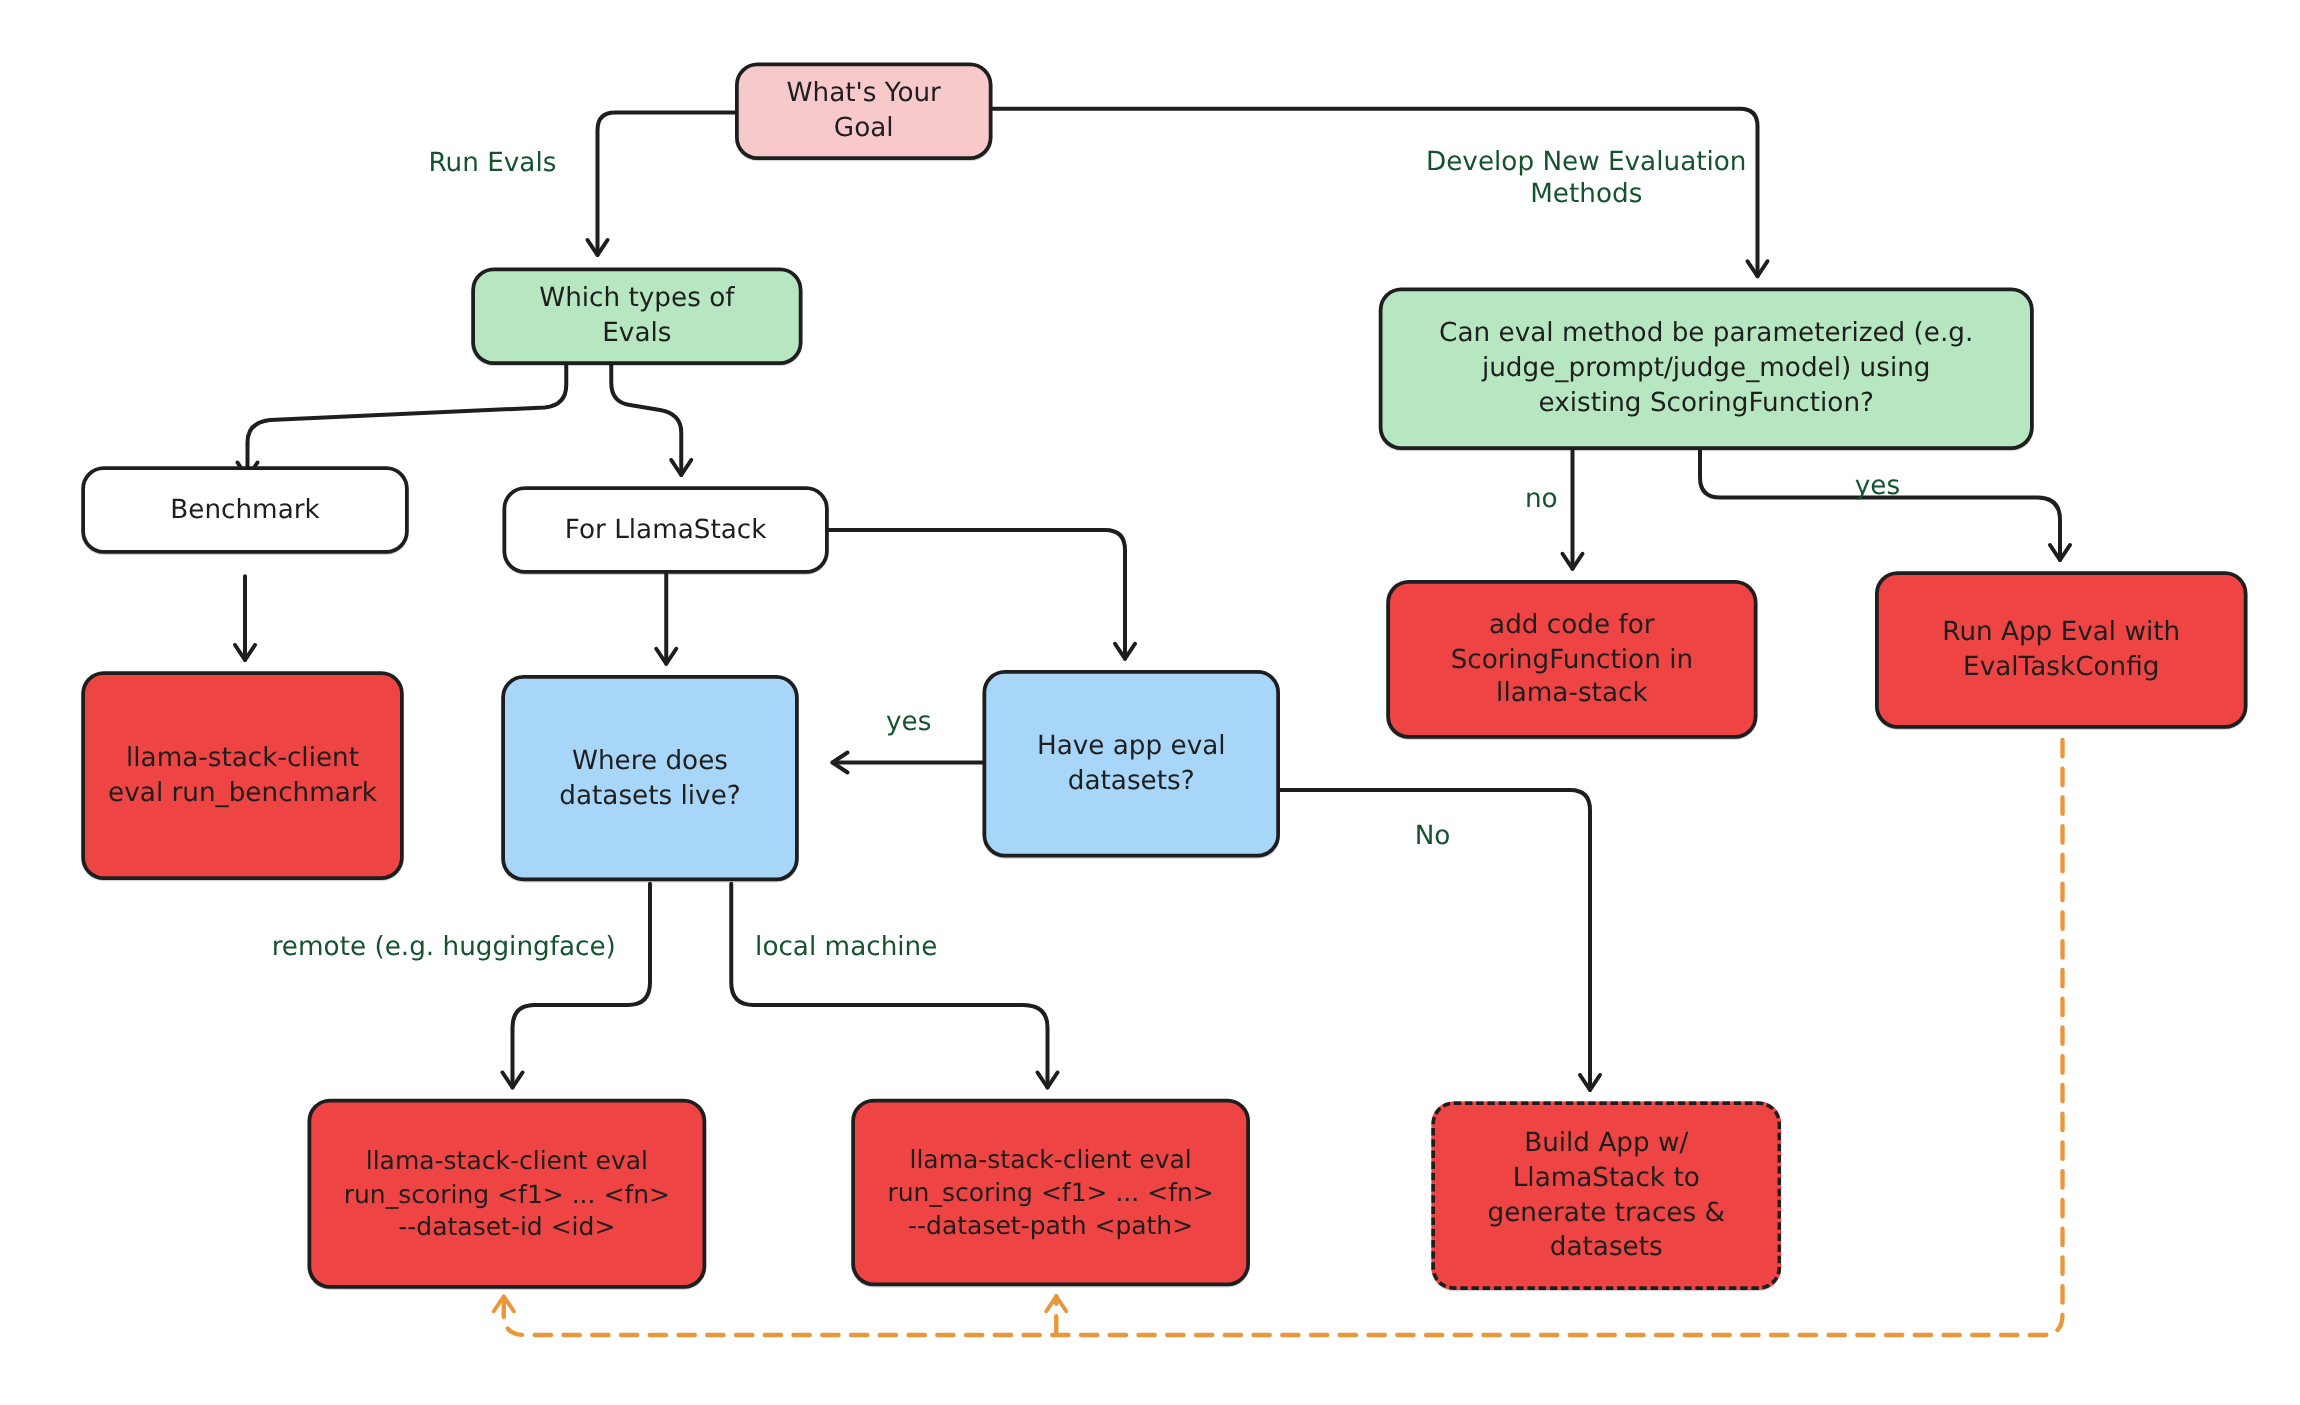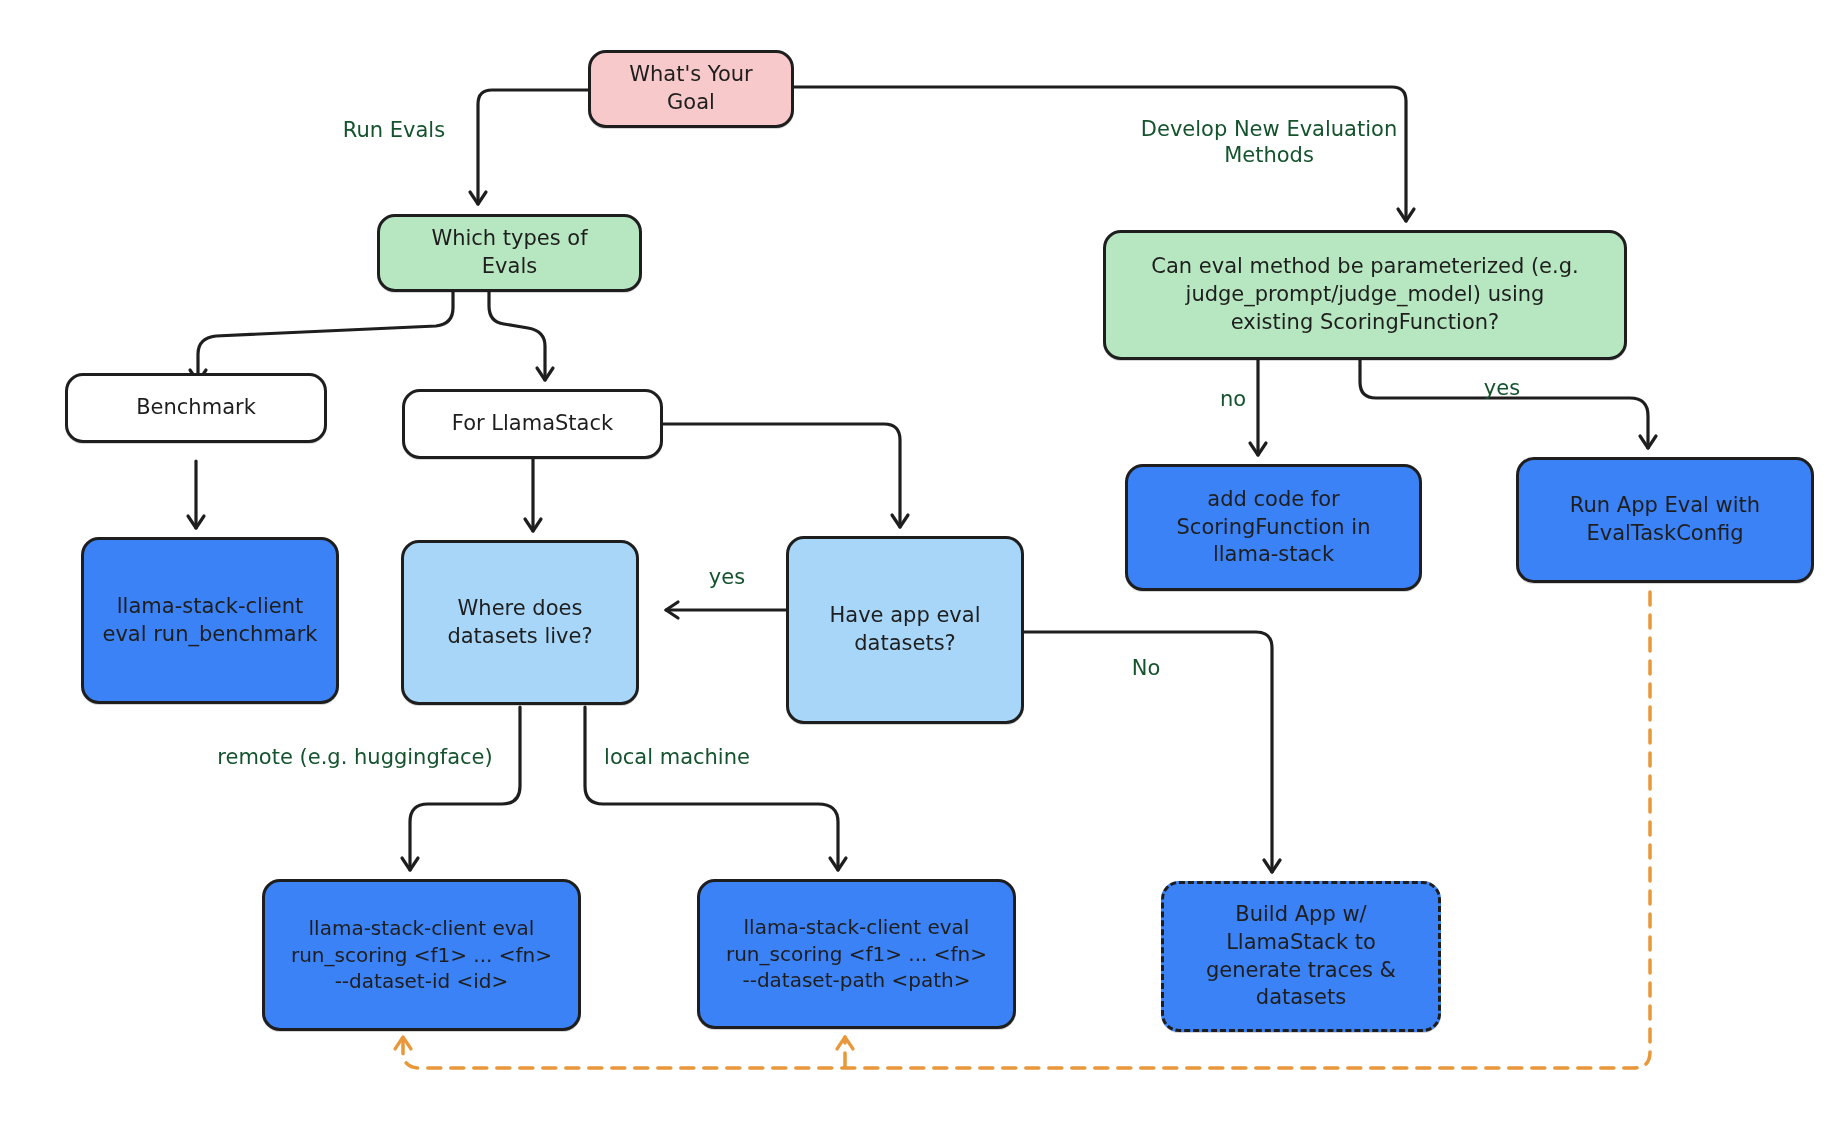--- a/index.html
+++ b/index.html
@@ -22,21 +22,21 @@
     font-size:21px;
     line-height:1.32;
     box-sizing:border-box;
     padding:6px 14px;
     background:#ffffff;
     box-shadow:0 1px 0 rgba(30,30,30,.18);
   }
   .fill-pink  {background:#f8c9cb;}
   .fill-green {background:#b7e7c0;}
   .fill-blue  {background:#a8d6f8;}
-  .fill-yellow{background:#3b82f6;margin-left:16px;}
+  .fill-yellow{background:#ef4444;}
   .fill-white {background:#ffffff;}
   .dashed-border{border-style:dashed;}
   .small-font{font-size:20px;}
   .edge-label{
     position:absolute;
     transform:translate(-50%,-50%);
     white-space:pre-line;
     text-align:center;
     font-size:21px;
     line-height:1.25;
@@ -93,21 +93,21 @@
   <div class="node fill-white" style="left:65px;top:373px;width:262px;height:70px;">Benchmark</div>
 
   <div class="node fill-white" style="left:402px;top:389px;width:261px;height:70px;">For LlamaStack</div>
 
   <div class="node fill-yellow" style="left:65px;top:537px;width:258px;height:167px;">llama-stack-client
 eval run_benchmark</div>
 
   <div class="node fill-blue" style="left:401px;top:540px;width:238px;height:165px;">Where does
 datasets live?</div>
 
-  <div class="node fill-blue" style="left:786px;top:536px;width:238px;height:188px;">Have app eval
+  <div class="node fill-blue" style="left:786px;top:536px;width:238px;height:150px;">Have app eval
 datasets?</div>
 
   <div class="node fill-yellow" style="left:1109px;top:464px;width:297px;height:127px;">add code for
 ScoringFunction in
 llama-stack</div>
 
   <div class="node fill-yellow" style="left:1500px;top:457px;width:298px;height:126px;">Run App Eval with
 EvalTaskConfig</div>
 
   <div class="node fill-yellow small-font" style="left:246px;top:879px;width:319px;height:152px;">llama-stack-client eval

